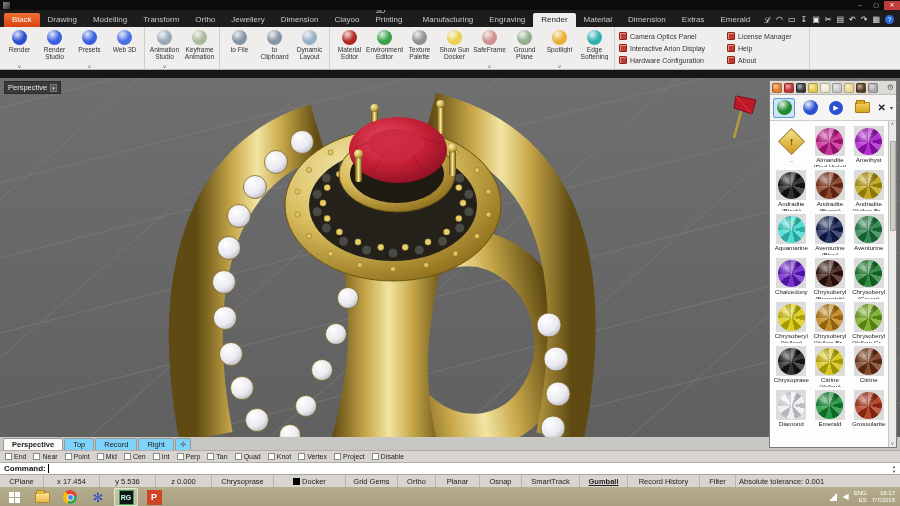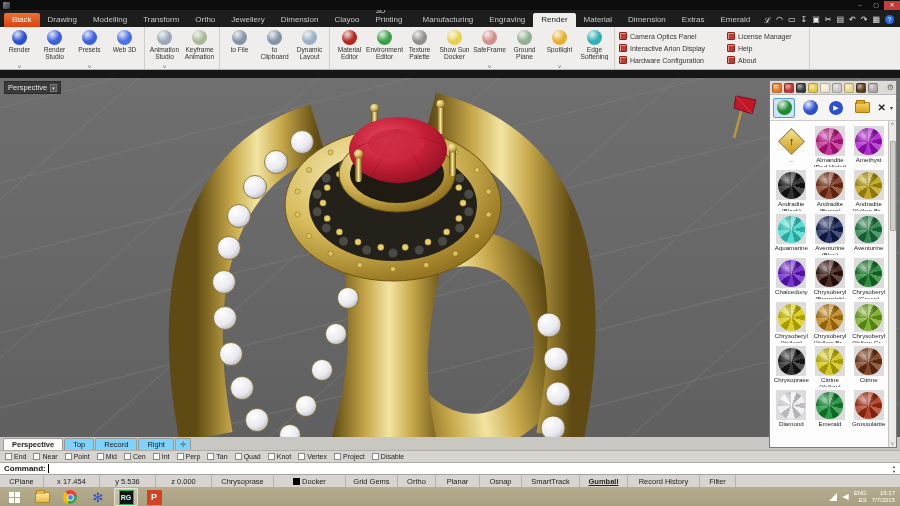--- a/index.html
+++ b/index.html
@@ -729,20 +729,21 @@
       <span>Docker</span>
     </div>
   <div class="scell" style="width:52px">Grid Gems</div>
   <div class="scell" style="width:38px">Ortho</div>
   <div class="scell" style="width:44px">Planar</div>
   <div class="scell" style="width:42px">Osnap</div>
   <div class="scell" style="width:58px">SmartTrack</div>
   <div class="scell bold" style="width:48px">Gumball</div>
   <div class="scell" style="width:72px">Record History</div>
   <div class="scell" style="width:36px">Filter</div>
+  <div class="scell grow">Absolute tolerance: 0.001</div>
 </div>
 
 <div class="taskbar">
   <div class="tbtn">
       <div class="winlogo">
         <i></i>
         <i></i>
         <i></i>
         <i></i>
       </div>

